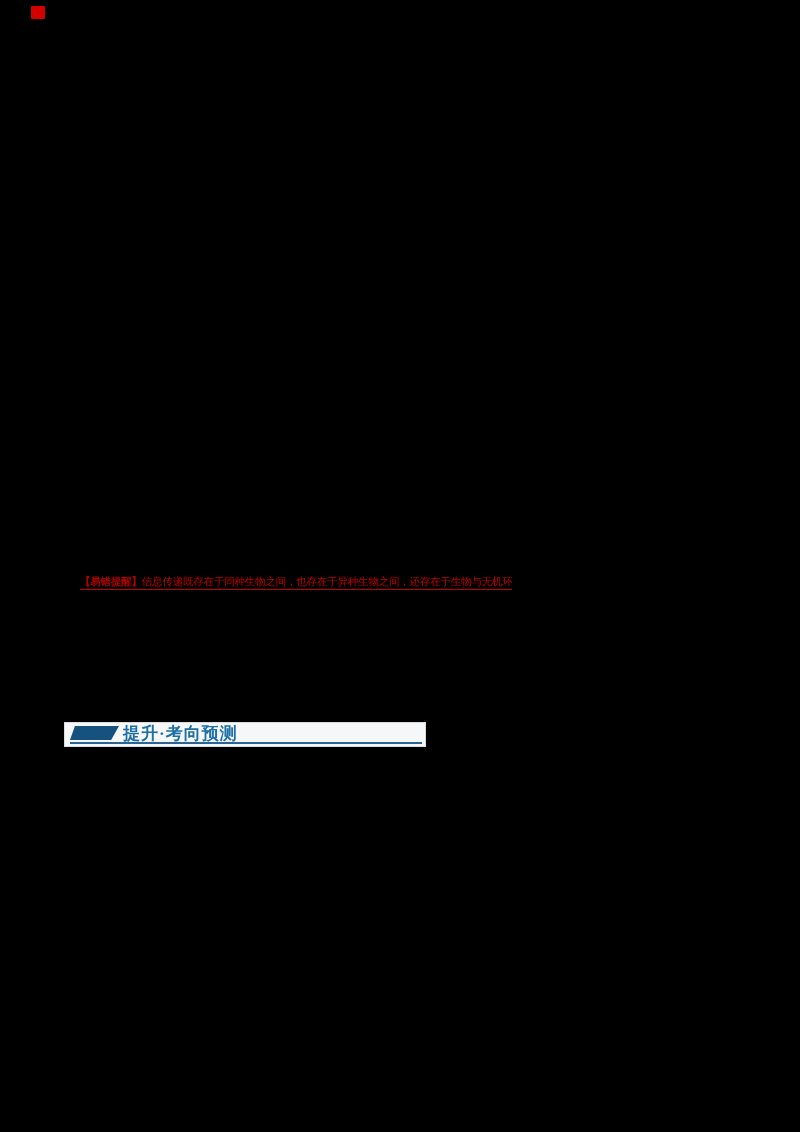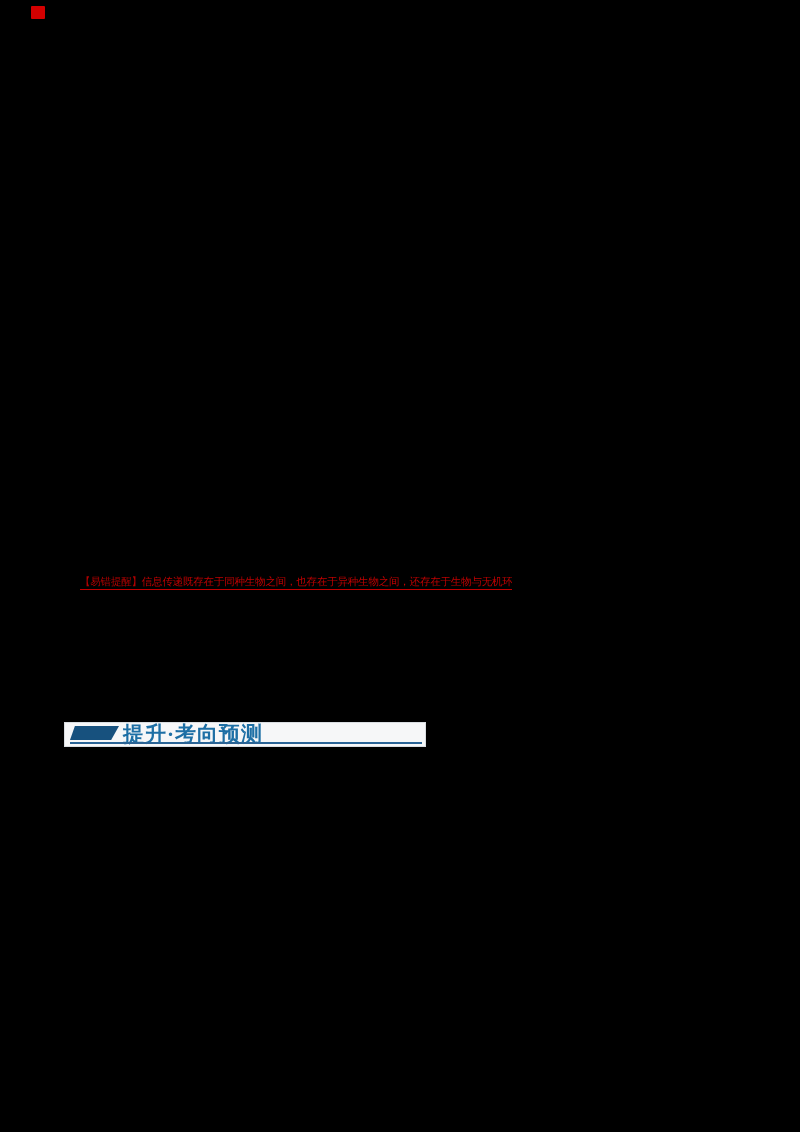--- a/index.html
+++ b/index.html
@@ -36,21 +36,21 @@
     color: #c00000;
     font-size: 10.5px;
     line-height: 13px;
     letter-spacing: -0.2px;
     white-space: nowrap;
     overflow: hidden;
     border-bottom: 1.5px solid #c00000;
     padding-bottom: 1px;
   }
   .tip-line .tip-label {
-    font-weight: normal;
+    font-weight: bold;
     color: #b00000;
   }
   .tip-line .tip-text {
     color: #c00000;
   }
 
   
   .section-header {
     position: absolute;
     left: 64px;
@@ -69,21 +69,21 @@
     height: 14px;
     background: #17517e;
     clip-path: polygon(10% 0, 100% 0, 84% 100%, 0 100%);
   }
   .section-title {
     position: absolute;
     left: 58px;
     top: 1px;
     font-family: "Liberation Serif", serif;
     font-weight: bold;
-    font-size: 21px;
+    font-size: 17px;
     line-height: 20px;
     color: #1d6fa5;
     letter-spacing: 1px;
     white-space: nowrap;
   }
   .section-underline {
     position: absolute;
     left: 5px;
     right: 3px;
     bottom: 2px;

